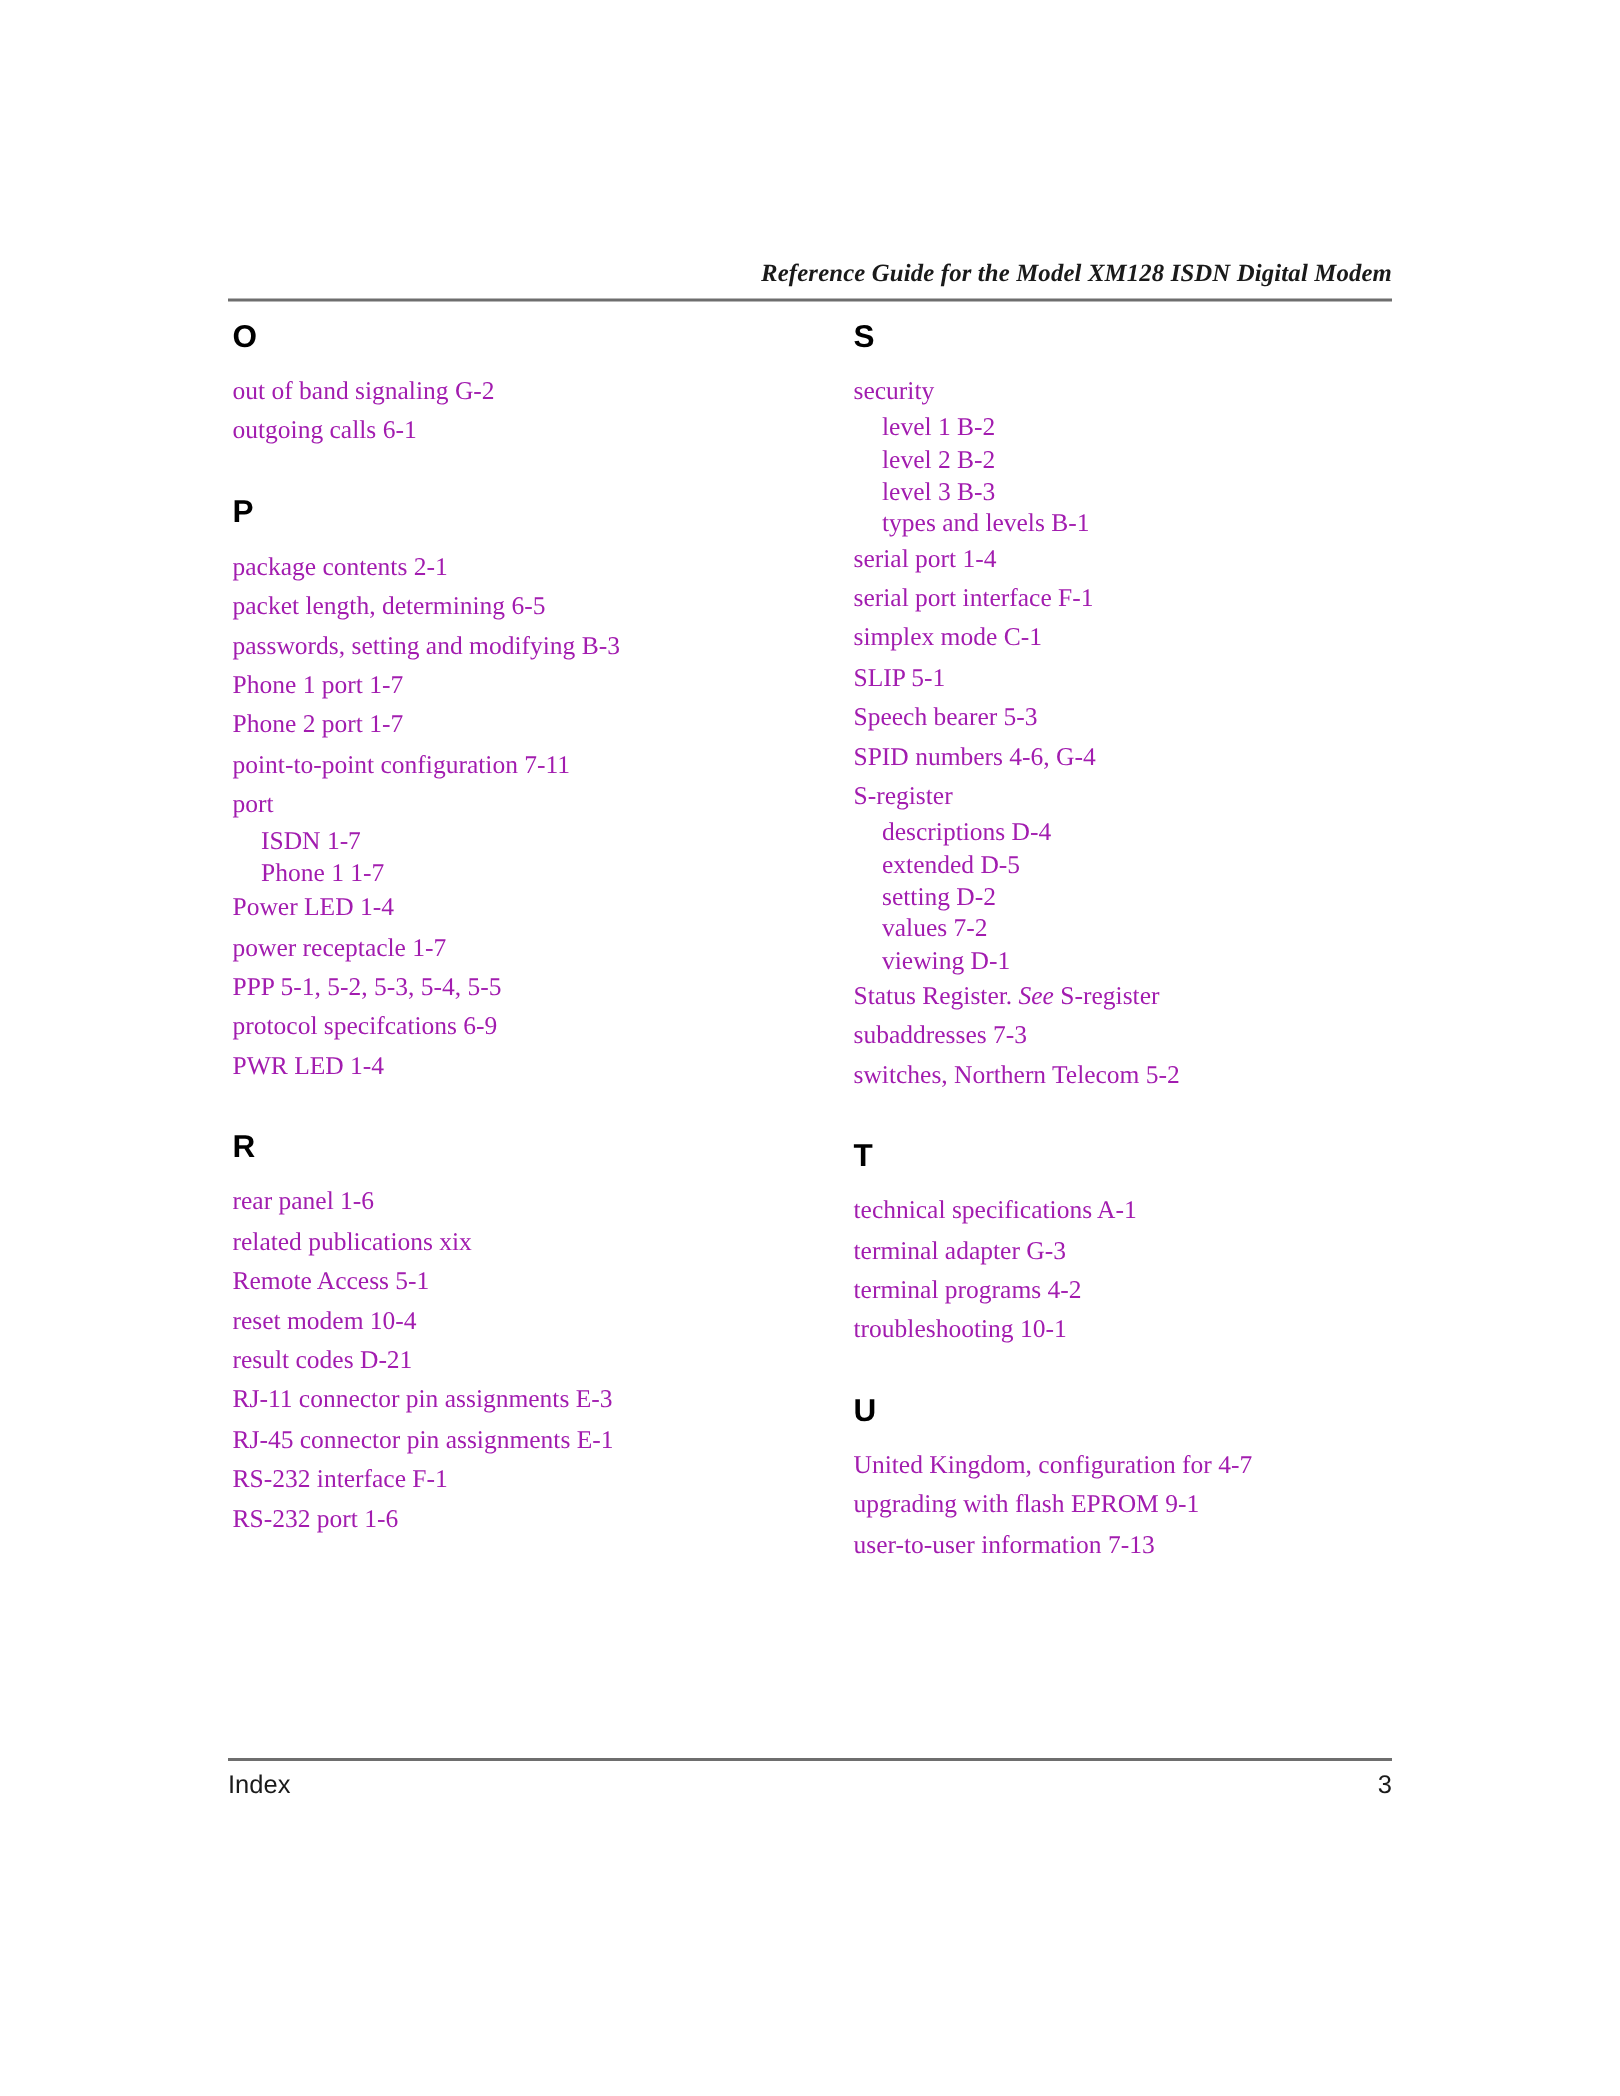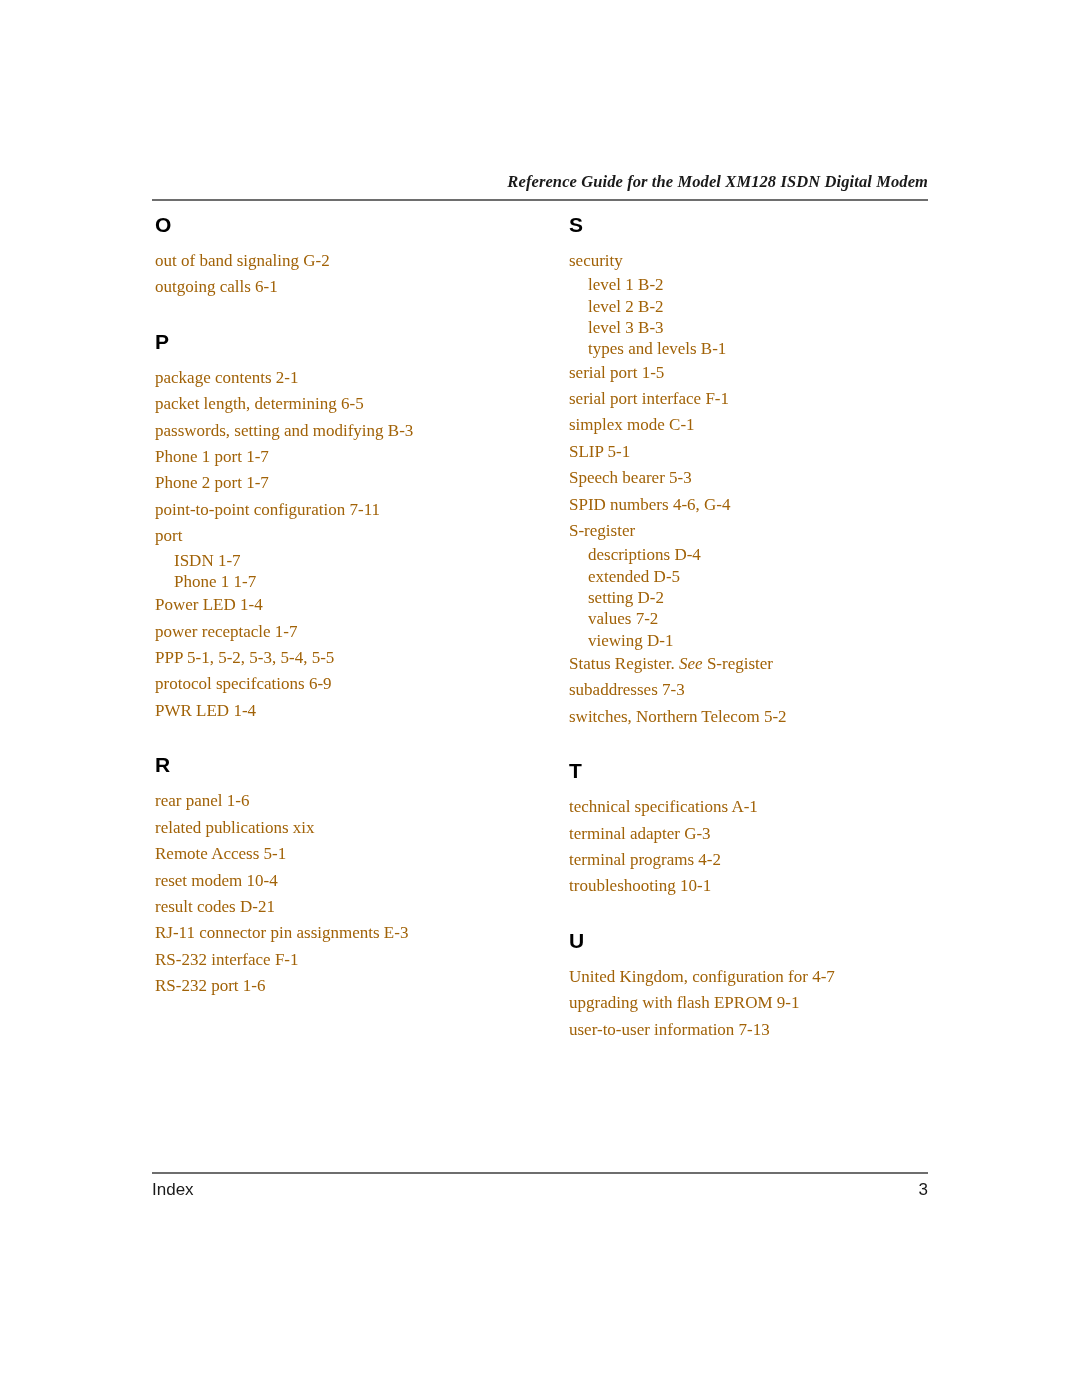--- a/index.html
+++ b/index.html
@@ -74,21 +74,21 @@
     margin-top: 30px;
     margin-bottom: 13px;
   }
   .section:first-child > .section-letter {
     margin-top: 0;
   }
 
   .entry {
     font-family: "Liberation Serif", serif;
     font-size: 17px;
-    color: #a16207;
+    color: #a21caf;
     line-height: 26.4px;
     white-space: nowrap;
   }
   .entry.sub {
     padding-left: 19px;
     line-height: 21.3px;
   }
   .entry .ital {
     font-style: italic;
   }
@@ -153,33 +153,34 @@
           <div class="entry">PWR LED  1-4</div>
         </div>
         <div class="section">
           <div class="section-letter">R</div>
           <div class="entry">rear panel  1-6</div>
           <div class="entry">related publications  xix</div>
           <div class="entry">Remote Access  5-1</div>
           <div class="entry">reset modem  10-4</div>
           <div class="entry">result codes  D-21</div>
           <div class="entry">RJ-11 connector pin assignments  E-3</div>
+          <div class="entry">RJ-45 connector pin assignments  E-1</div>
           <div class="entry">RS-232 interface  F-1</div>
           <div class="entry">RS-232 port  1-6</div>
         </div>
       </div>
     <div class="col col-right">
         <div class="section">
           <div class="section-letter">S</div>
           <div class="entry">security</div>
           <div class="entry sub">level 1  B-2</div>
           <div class="entry sub">level 2  B-2</div>
           <div class="entry sub">level 3  B-3</div>
           <div class="entry sub">types and levels  B-1</div>
-          <div class="entry">serial port  1-5</div>
+          <div class="entry">serial port  1-4</div>
           <div class="entry">serial port interface  F-1</div>
           <div class="entry">simplex mode  C-1</div>
           <div class="entry">SLIP  5-1</div>
           <div class="entry">Speech bearer  5-3</div>
           <div class="entry">SPID numbers  4-6, G-4</div>
           <div class="entry">S-register</div>
           <div class="entry sub">descriptions  D-4</div>
           <div class="entry sub">extended  D-5</div>
           <div class="entry sub">setting  D-2</div>
           <div class="entry sub">values  7-2</div>

